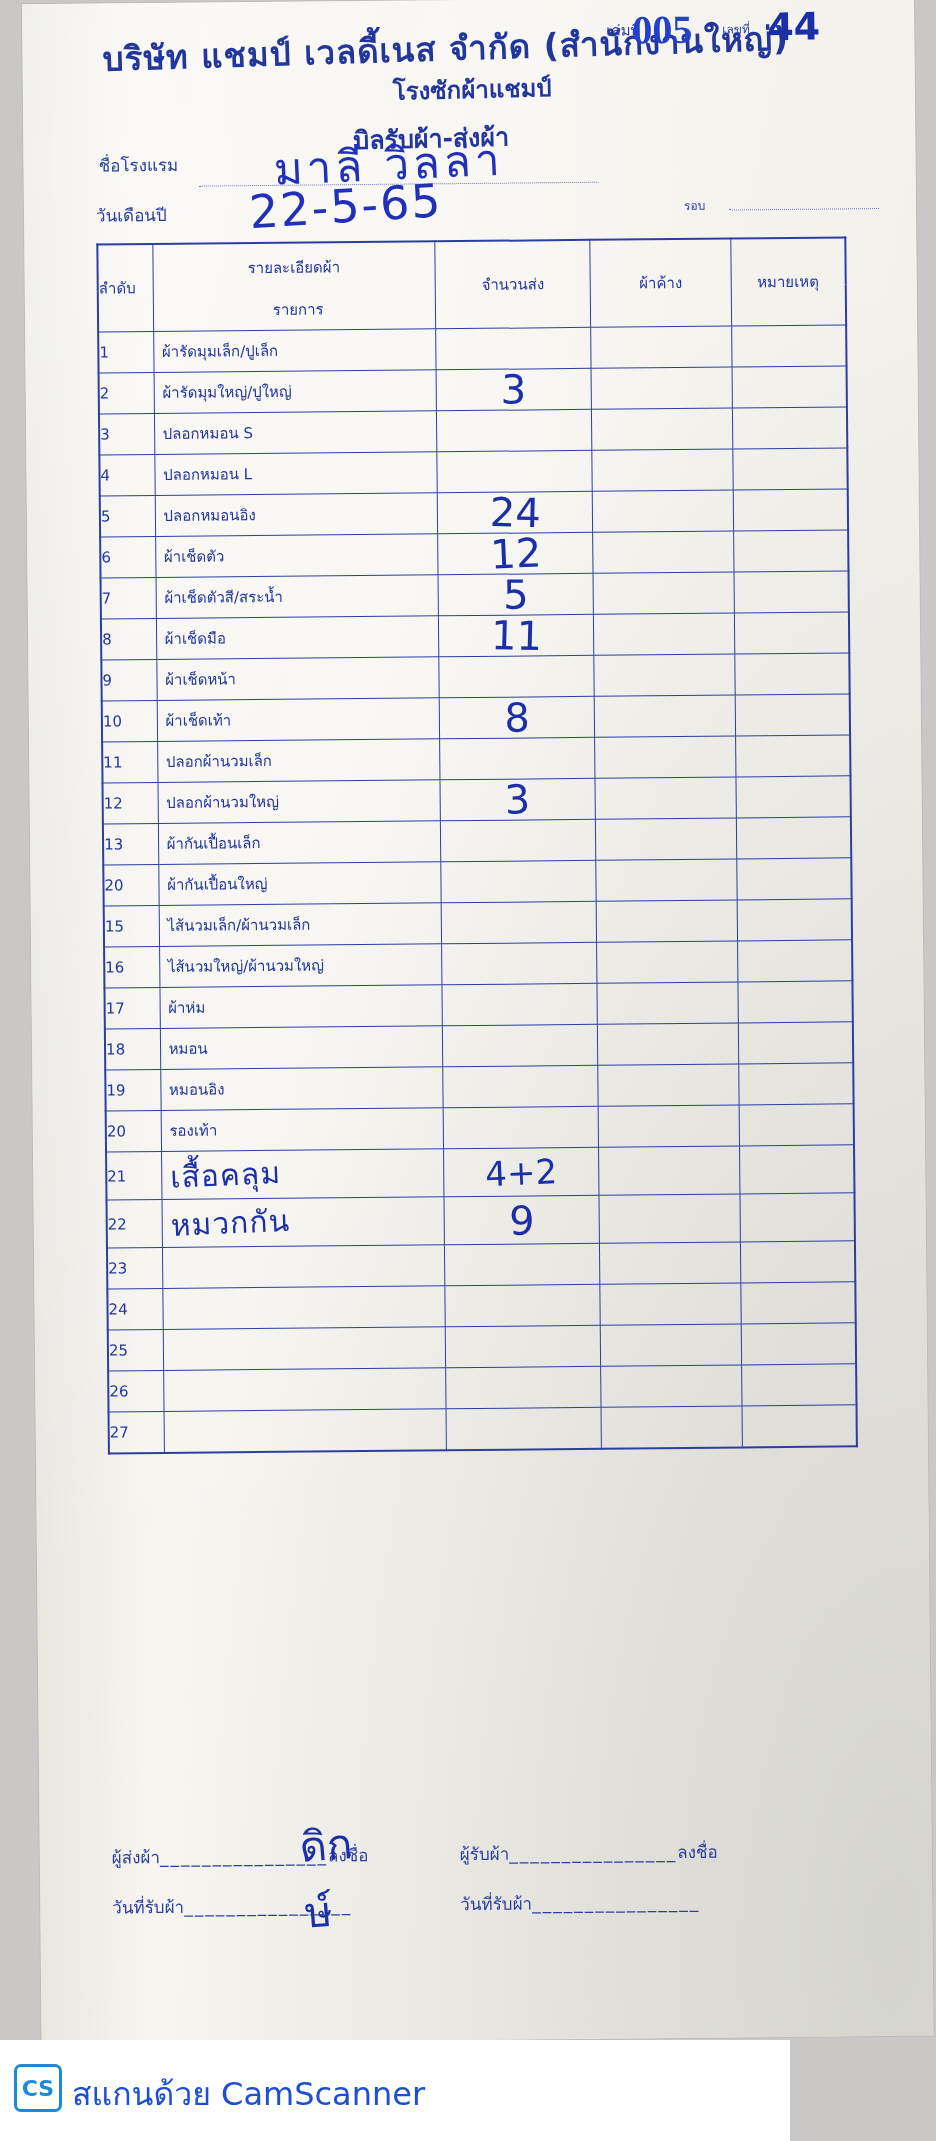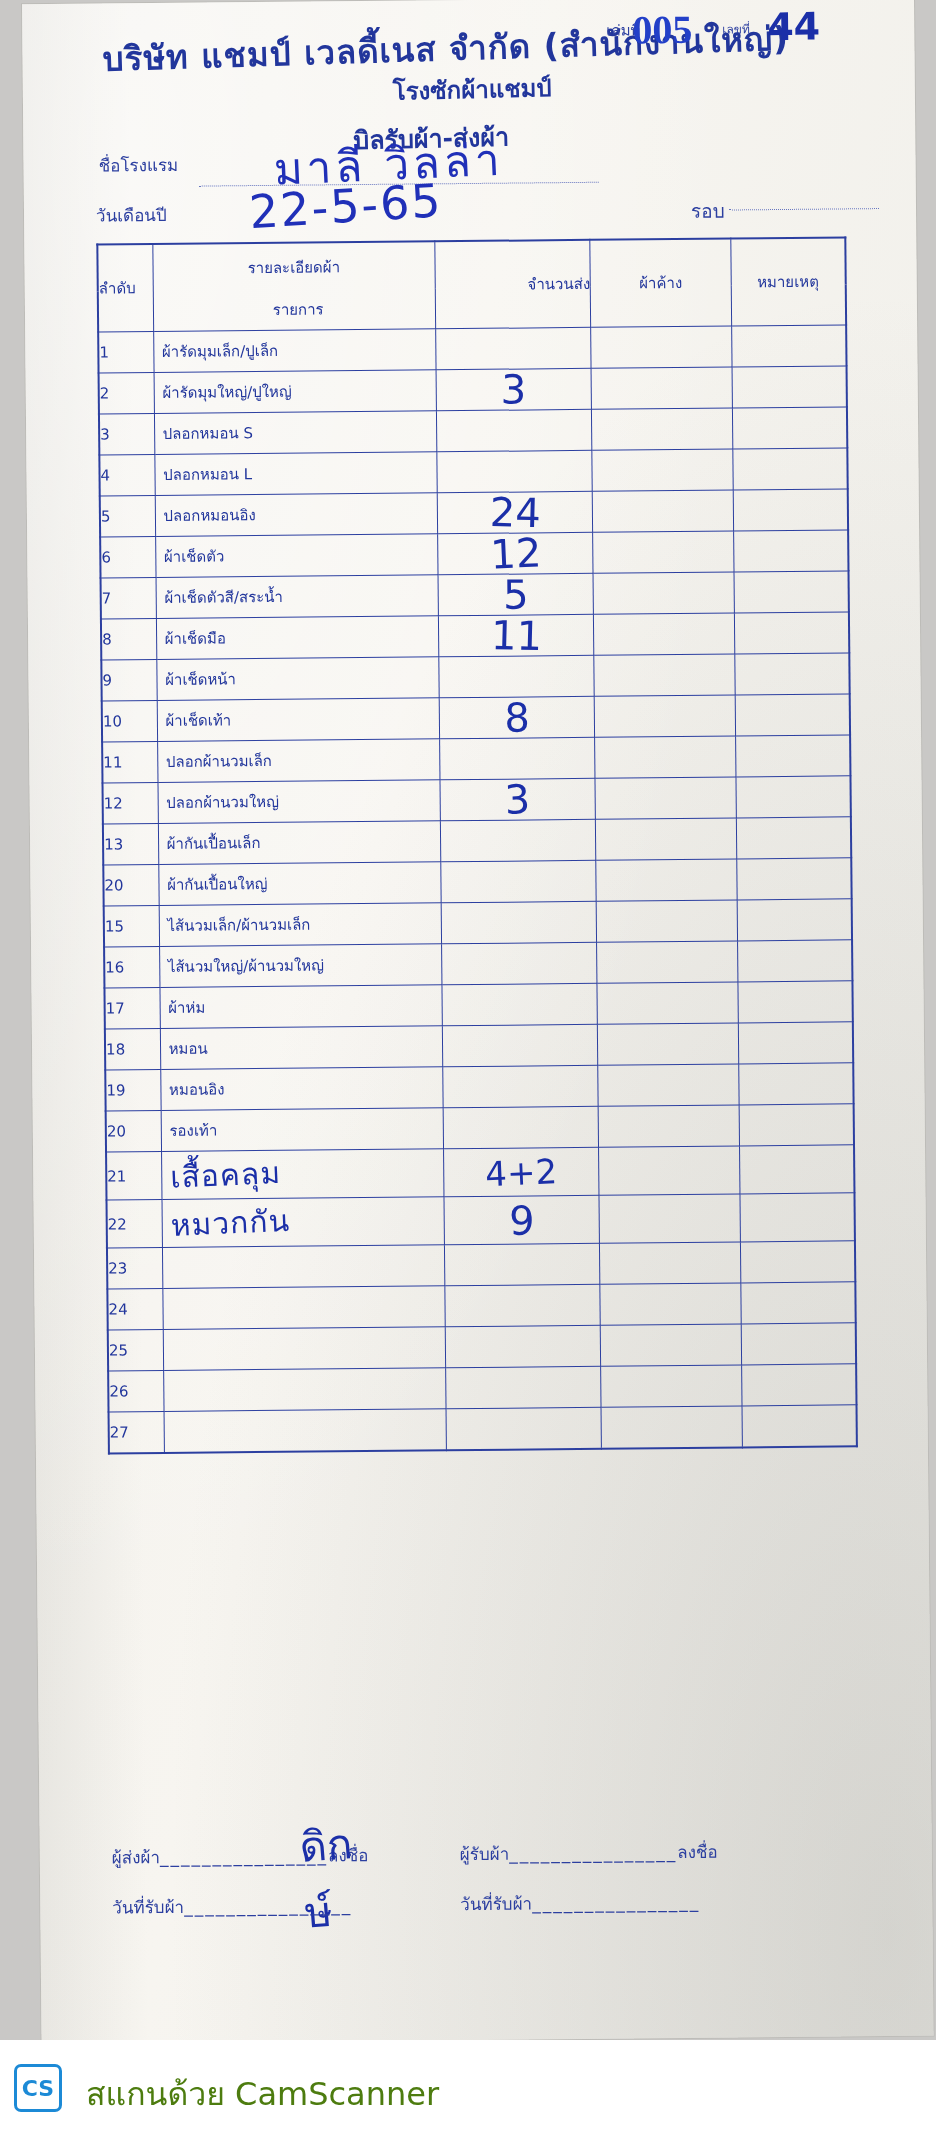--- a/index.html
+++ b/index.html
@@ -82,21 +82,21 @@
   }
   .lbl-date{
     position:absolute;left:72px;top:198px;font-size:17px;
   }
   .hw-date{
     position:absolute;left:225px;top:178px;
     font-size:46px;color:#2030b8;letter-spacing:2px;
     transform:rotate(-3deg);
   }
   .lbl-round{
-    position:absolute;left:660px;top:198px;font-size:19px;margin-left:7px;
+    position:absolute;left:660px;top:198px;font-size:12px;
   }
   .dotline2{
     position:absolute;left:705px;top:212px;width:150px;
     border-bottom:1px dotted #6776c0;
   }
   
   #tbl{
     position:absolute;left:72px;top:240px;
     width:750px;
     border:2px solid #2c3fa0;
@@ -142,33 +142,33 @@
   .ft .l2{position:absolute;left:420px;top:0;}
   .ft .l3{position:absolute;left:72px;top:50px;}
   .ft .l4{position:absolute;left:420px;top:50px;}
   .ft .dots{letter-spacing:2px;}
   .hw-sign{
     position:absolute;left:190px;top:-30px;
     font-size:42px;color:#1b2fa8;transform:rotate(-4deg);
   }
   
   #csbar{
-    position:absolute;left:0;bottom:0;width:936px;height:101px;
+    position:absolute;left:0;bottom:0;width:790px;height:101px;
     background:#ffffff;
   }
   .cs-logo{
     position:absolute;left:14px;top:24px;width:42px;height:42px;
     border:3px solid #1c8ad6;border-radius:7px;
     color:#1c8ad6;font-weight:bold;font-size:22px;
     display:flex;align-items:center;justify-content:center;
     font-family:"DejaVu Sans", sans-serif;
   }
   .cs-text{
-    position:absolute;left:86px;top:28px;
-    font-size:32px;color:#4d7c0f;
+    position:absolute;left:72px;top:28px;
+    font-size:32px;color:#1d4ed8;
     font-family:"DejaVu Sans", sans-serif;
   }
 </style>
 </head>
 <body>
 
 <div id="paper">
   <div class="shade"></div>
 
   <div class="hdr">
@@ -188,21 +188,21 @@
     <div class="hw-date">22-5-65</div>
     <div class="lbl-round">รอบ</div>
     <div class="dotline2"></div>
   </div>
 
   <table id="tbl">
     <thead>
       <tr class="hrow1">
         <td class="c-no" rowspan="2">ลำดับ</td>
         <td class="c-item head-detail">รายละเอียดผ้า</td>
-        <td class="c-send" rowspan="2" style="text-align:right">จำนวนส่ง</td>
+        <td class="c-send" rowspan="2" style="text-align:center">จำนวนส่ง</td>
         <td class="c-left" rowspan="2" style="text-align:center">ผ้าค้าง</td>
         <td class="c-note" rowspan="2" style="text-align:center">หมายเหตุ</td>
       </tr>
       <tr class="hrow2">
         <td class="c-item hcell-blank" style="text-align:center">รายการ</td>
       </tr>
     </thead>
     <tbody id="tbody">
         <tr>
           <td class="c-no">1</td>

